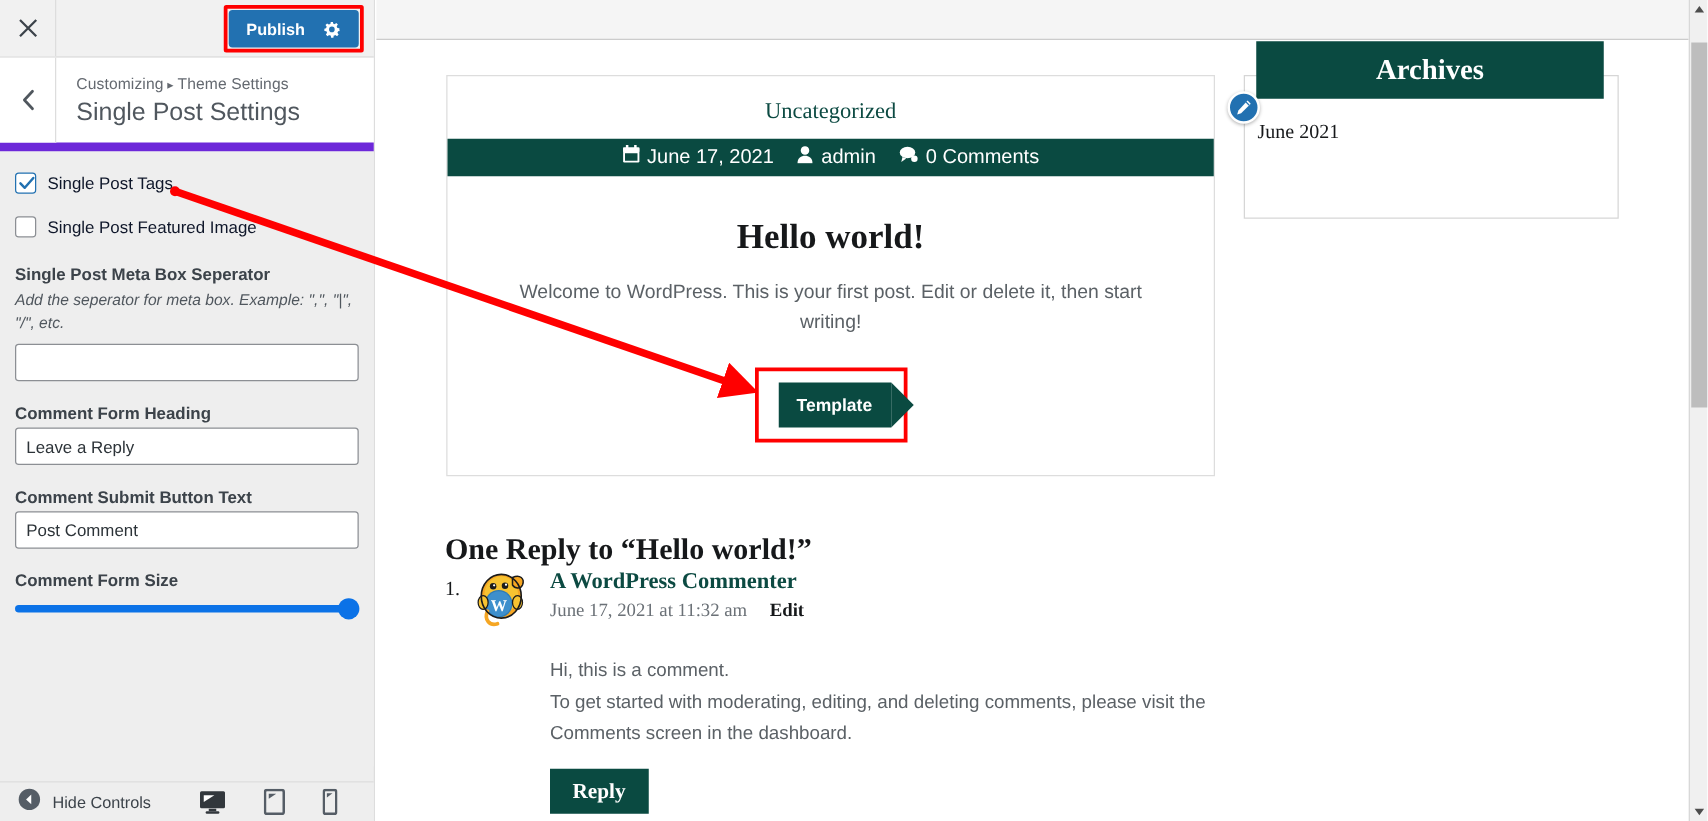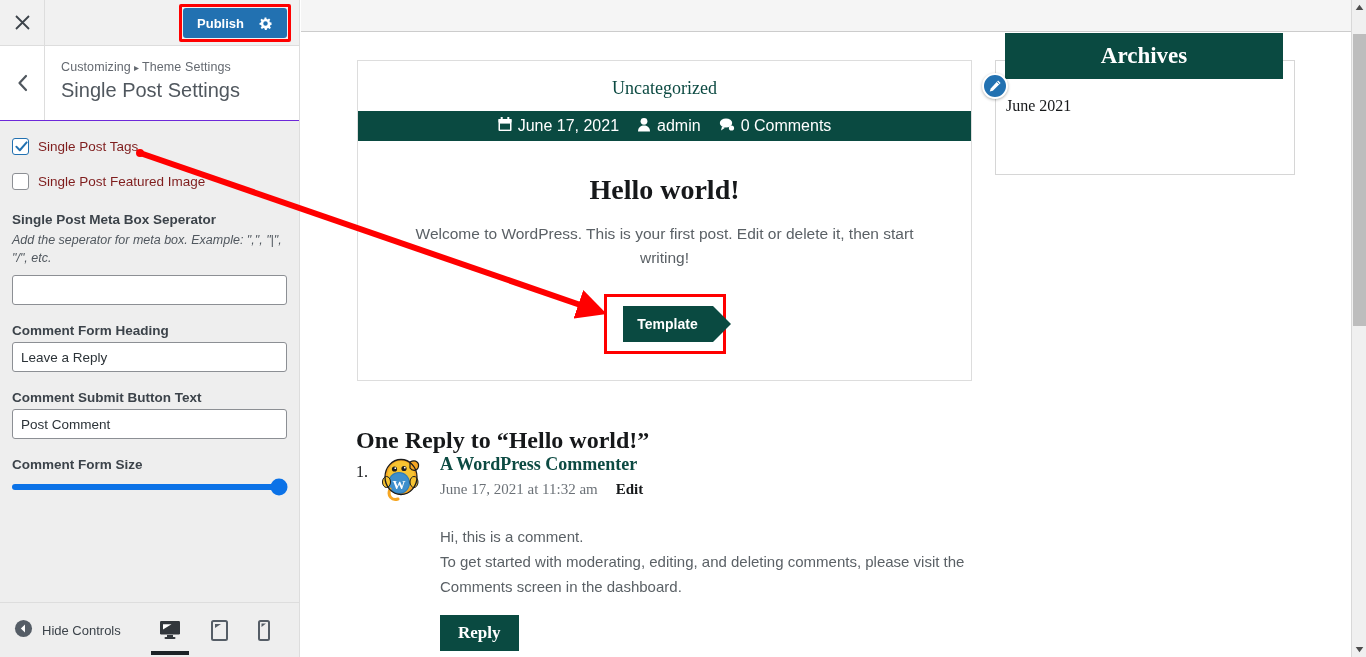--- a/index.html
+++ b/index.html
@@ -46,21 +46,21 @@
     height: 30px; padding: 0 14px;
     display: flex; align-items: center; gap: 14px;
     font-size: 13px; font-weight: 600;
     cursor: pointer;
     font-family: "Liberation Sans", sans-serif;
   }
   .publish-btn .gear { display: flex; align-items: center; }
 
   .cz-section-head {
     height: 75px; background: #ffffff;
-    border-bottom: 1px solid #6d28d9;
+    border-bottom: 7px solid #6d28d9;
     display: flex; align-items: stretch;
   }
   .cz-back {
     width: 45px; flex: 0 0 45px;
     display: flex; align-items: center; justify-content: center;
     border-right: 1px solid #dddddd;
     color: #50575e; cursor: pointer;
     background: #fff;
   }
   .cz-titles { padding: 14px 14px 0 16px; flex: 1; }
@@ -84,21 +84,21 @@
   .ctl-cb { display: flex; align-items: center; gap: 9px; margin-bottom: 18px; }
   .ctl-cb.second { margin-bottom: 22px; }
   .cbox {
     width: 17px; height: 17px; flex: 0 0 17px;
     border: 1px solid #8c8f94; border-radius: 3px;
     background: #fff;
     position: relative; cursor: pointer;
   }
   .cbox.checked { background: #fff; border-color: #2271b1; }
   .cbox.checked svg { position: absolute; left: 1px; top: 0px; }
-  .cb-label { font-size: 13.5px; color: #7f1d1d; cursor: pointer; }
+  .cb-label { font-size: 13.5px; color: #0f172a; cursor: pointer; }
 
   .ctl-title {
     font-size: 13.5px; font-weight: 700; color: #3c434a;
     margin-bottom: 4px;
   }
   .ctl-desc {
     font-size: 12.5px; font-style: italic; color: #50575e;
     line-height: 1.45; margin-bottom: 8px;
   }
   .ctl-input {
@@ -115,21 +115,21 @@
     background: #0b72e7; border-radius: 4px;
   }
   .slider .thumb {
     position: absolute; top: 50%; transform: translate(-50%, -50%);
     width: 17px; height: 17px; border-radius: 50%;
     background: #0b72e7; cursor: pointer;
   }
 
   .cz-footer {
     position: absolute; left: 0; bottom: 0;
-    width: 299px; height: 55px;
+    width: 299px; height: 32px;
     background: #eeeeee;
     border-top: 1px solid #dddddd;
     display: flex; align-items: center;
   }
   .hide-controls {
     display: flex; align-items: center; gap: 9px;
     padding-left: 14px; cursor: pointer;
   }
   .hide-controls .lbl { font-size: 13px; color: #3c434a; }
   .devices { display: flex; align-items: center; gap: 30px; margin-left: 38px; }

